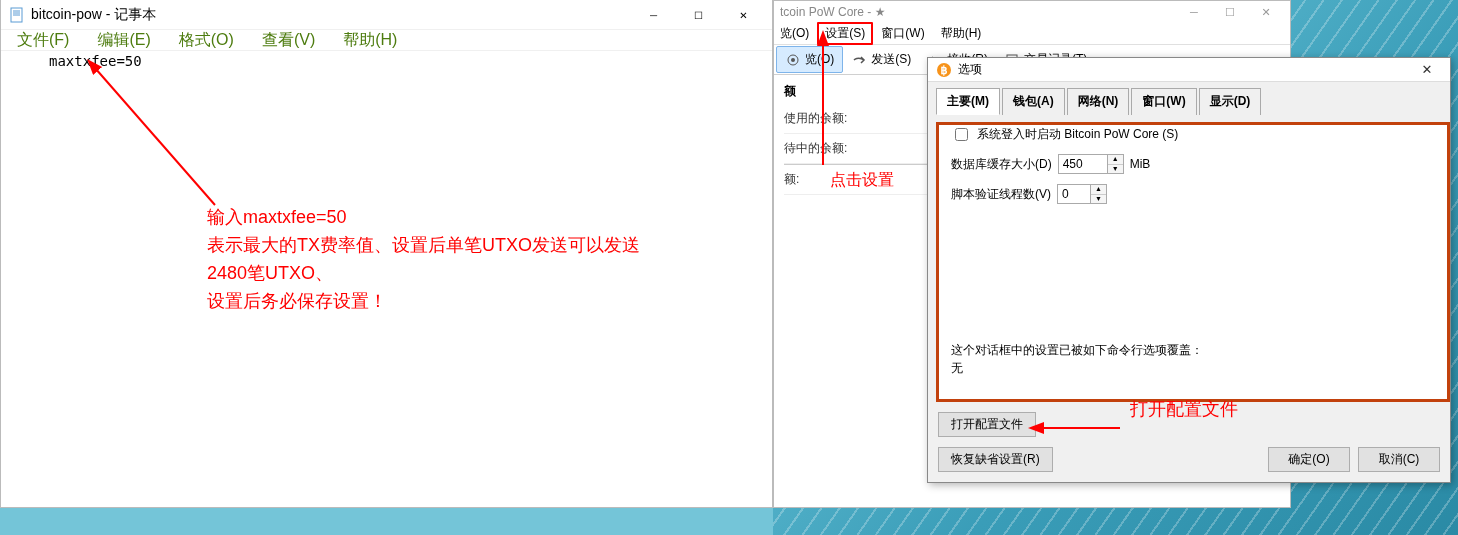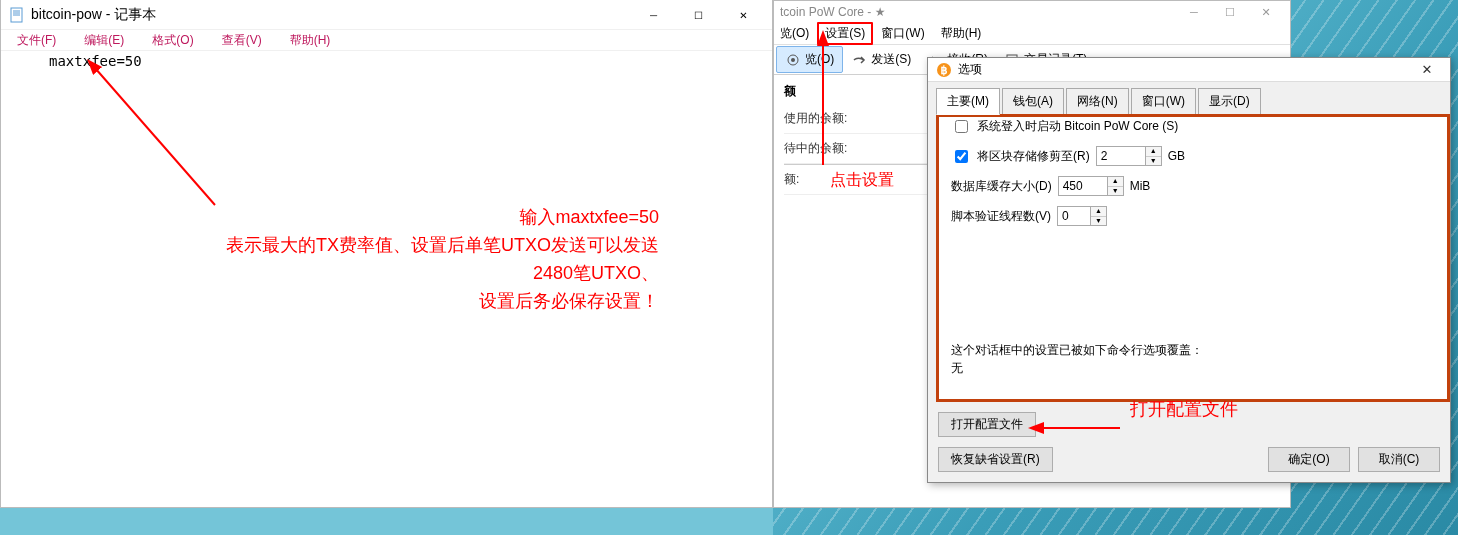--- a/index.html
+++ b/index.html
@@ -59,22 +59,22 @@
   .notepad-menu {
     height: 21px;
     background: #fff;
     border-bottom: 1px solid #f0f0f0;
     display: flex;
     align-items: center;
     padding: 0 2px;
   }
   .notepad-menu span {
     padding: 2px 7px;
-    font-size: 12px;
-    color: #be185d;
+    font-size: 16px;
+    color: #4d7c0f;
     cursor: default;
   }
   .notepad-body {
     flex: 1;
     padding: 2px 4px;
     font-family: Consolas, "Lucida Console", monospace;
     font-size: 14px;
     color: #000;
     position: relative;
     margin-left: 44px;
@@ -173,22 +173,23 @@
     background: #fff;
     display:flex;
     align-items:center;
     padding: 0 8px;
     border-bottom: 1px solid #ddd;
   }
   .dlg-title-icon { width:16px;height:16px;margin-right:6px;color:#f7931a;font-weight:bold; }
   .dlg-close { width:30px; text-align:center; font-size:13px; color:#333; }
   .dlg-tabs {
     display:flex;
-    padding: 5px 8px 0 8px;
+    padding: 5px 8px 8px 8px;
     background:#f0f0f0;
+    font-weight:bold;
   }
   .dlg-tab {
     padding: 4px 10px;
     border: 1px solid #aaa;
     border-bottom:none;
     background:#f0f0f0;
     margin-right:2px;
     position:relative;
     top:1px;
   }
@@ -288,21 +289,21 @@
 
 <svg class="arrow" style="left:0;top:0;width:773px;height:400px">
   <defs>
       <marker id="ah1" markerWidth="10" markerHeight="10" refX="2" refY="3" orient="auto">
         <path d="M0,0 L0,6 L8,3 z" fill="#ff0000"></path>
       </marker>
     </defs>
   <line x1="215" y1="205" x2="95" y2="68" stroke="#ff0000" stroke-width="2" marker-end="url(#ah1)"></line>
 </svg>
 
-<div class="annotation-red" style="left:226px; top:203px;text-align:right;">
+<div class="annotation-red" style="left:207px; top:203px;">
   <div>输入maxtxfee=50</div>
   <div>表示最大的TX费率值、设置后单笔UTXO发送可以发送</div>
   <div>2480笔UTXO、</div>
   <div>设置后务必保存设置！</div>
 </div>
 
 <div class="core-window">
   <div class="core-titlebar">
     <span class="core-title-text">tcoin PoW Core - ★</span>
     <div class="core-win-controls">
@@ -401,32 +402,20 @@
     <div class="dlg-tab">网络(N)</div>
     <div class="dlg-tab">窗口(W)</div>
     <div class="dlg-tab">显示(D)</div>
   </div>
   <div class="dlg-body">
     <div class="opt-row">
       <input type="checkbox" class="chk" style="">
       <span>系统登入时启动 Bitcoin PoW Core (S)</span>
     </div>
     <div class="opt-row">
-      <input type="checkbox" class="chk" checked="" style="">
-      <span>将区块存储修剪至(R)</span>
-      <span class="spin">
-        <input value="2" style="">
-        <span class="spin-btns">
-            <span>▲</span>
-            <span>▼</span>
-          </span>
-      </span>
-      <span>GB</span>
-    </div>
-    <div class="opt-row">
       <span>数据库缓存大小(D)</span>
       <span class="spin">
         <input value="450" style="">
         <span class="spin-btns">
             <span>▲</span>
             <span>▼</span>
           </span>
       </span>
       <span>MiB</span>
     </div>

